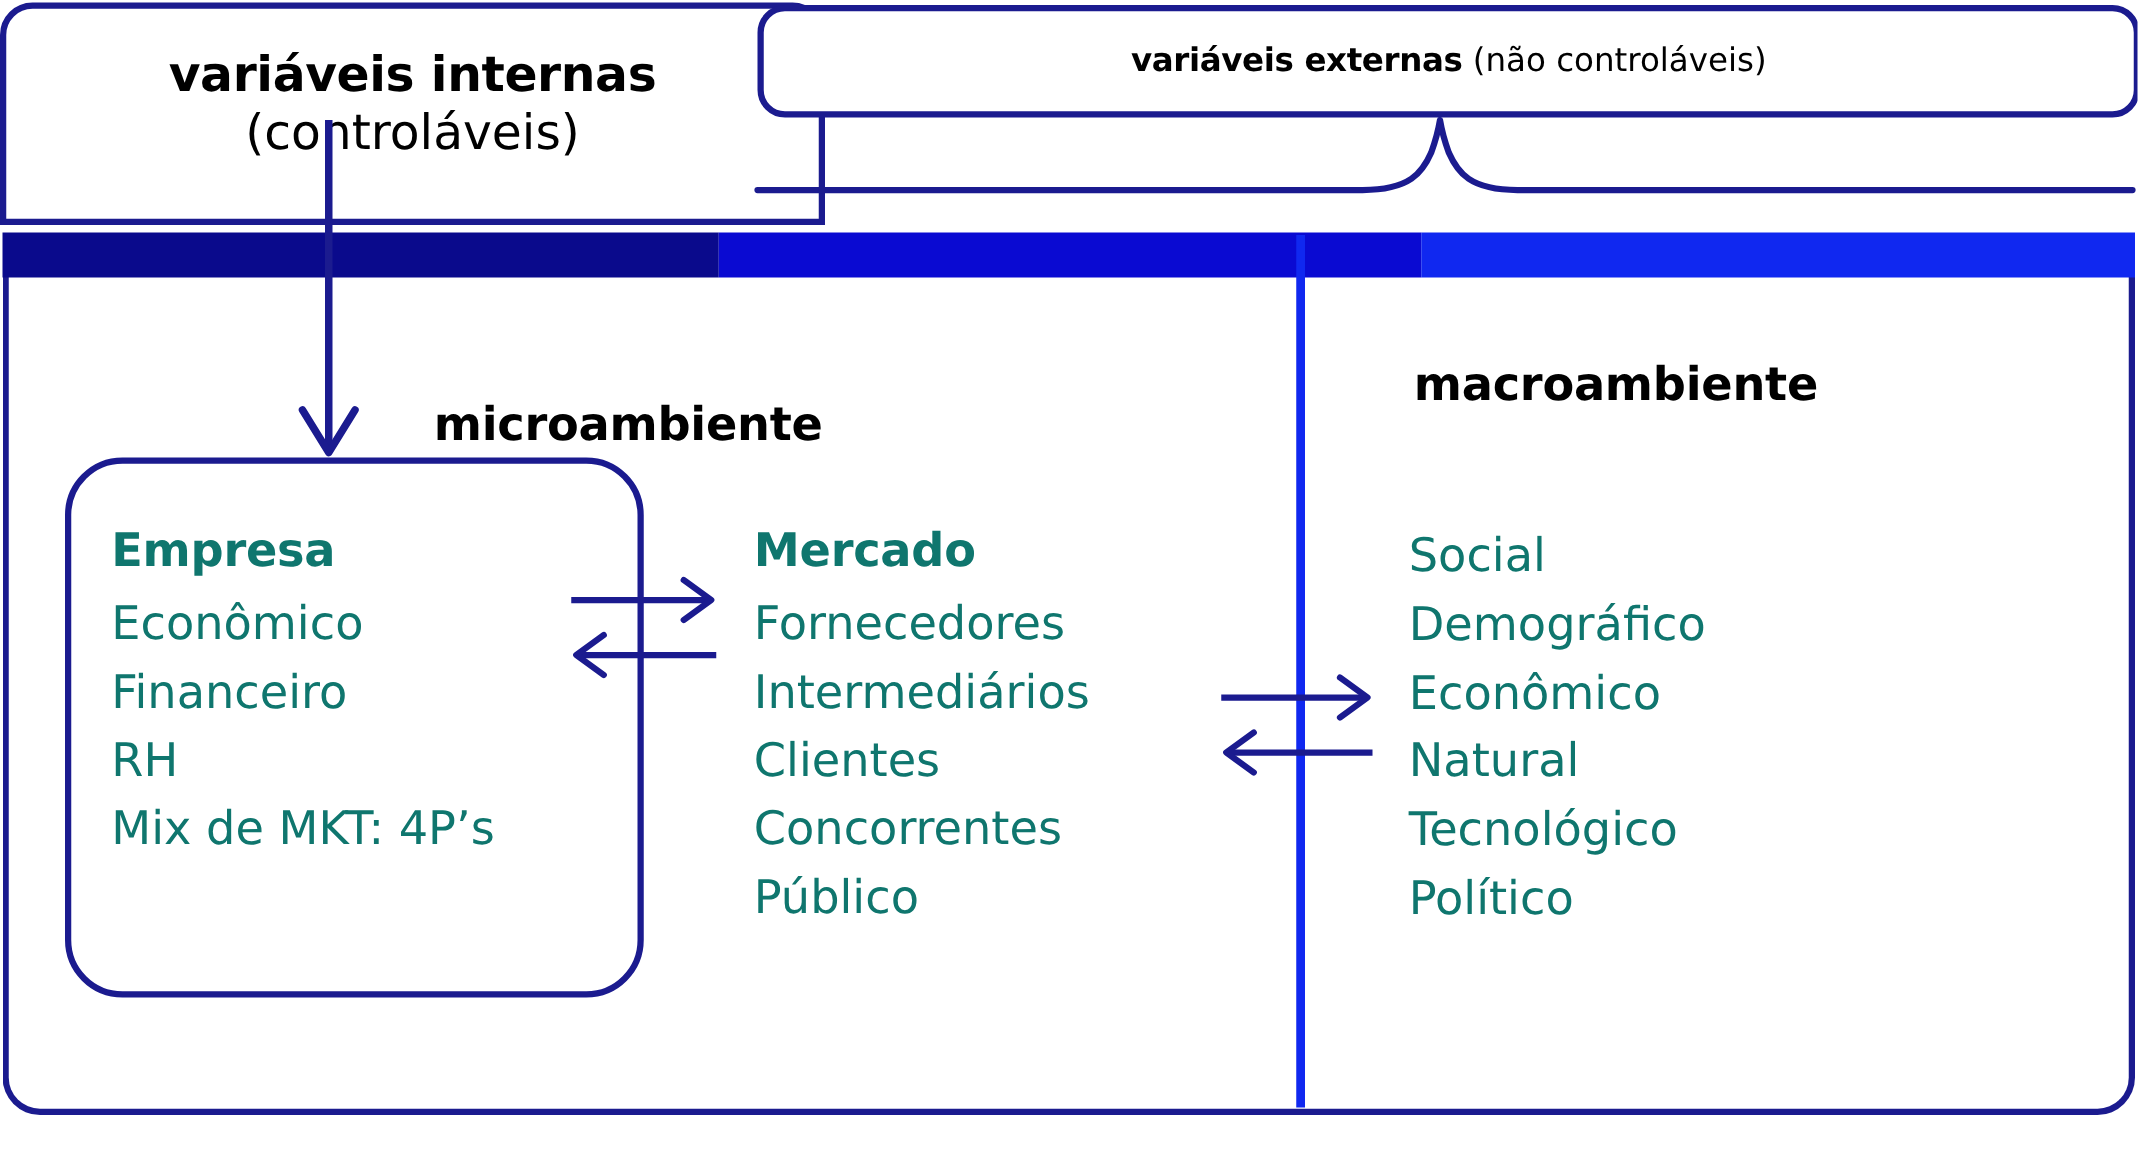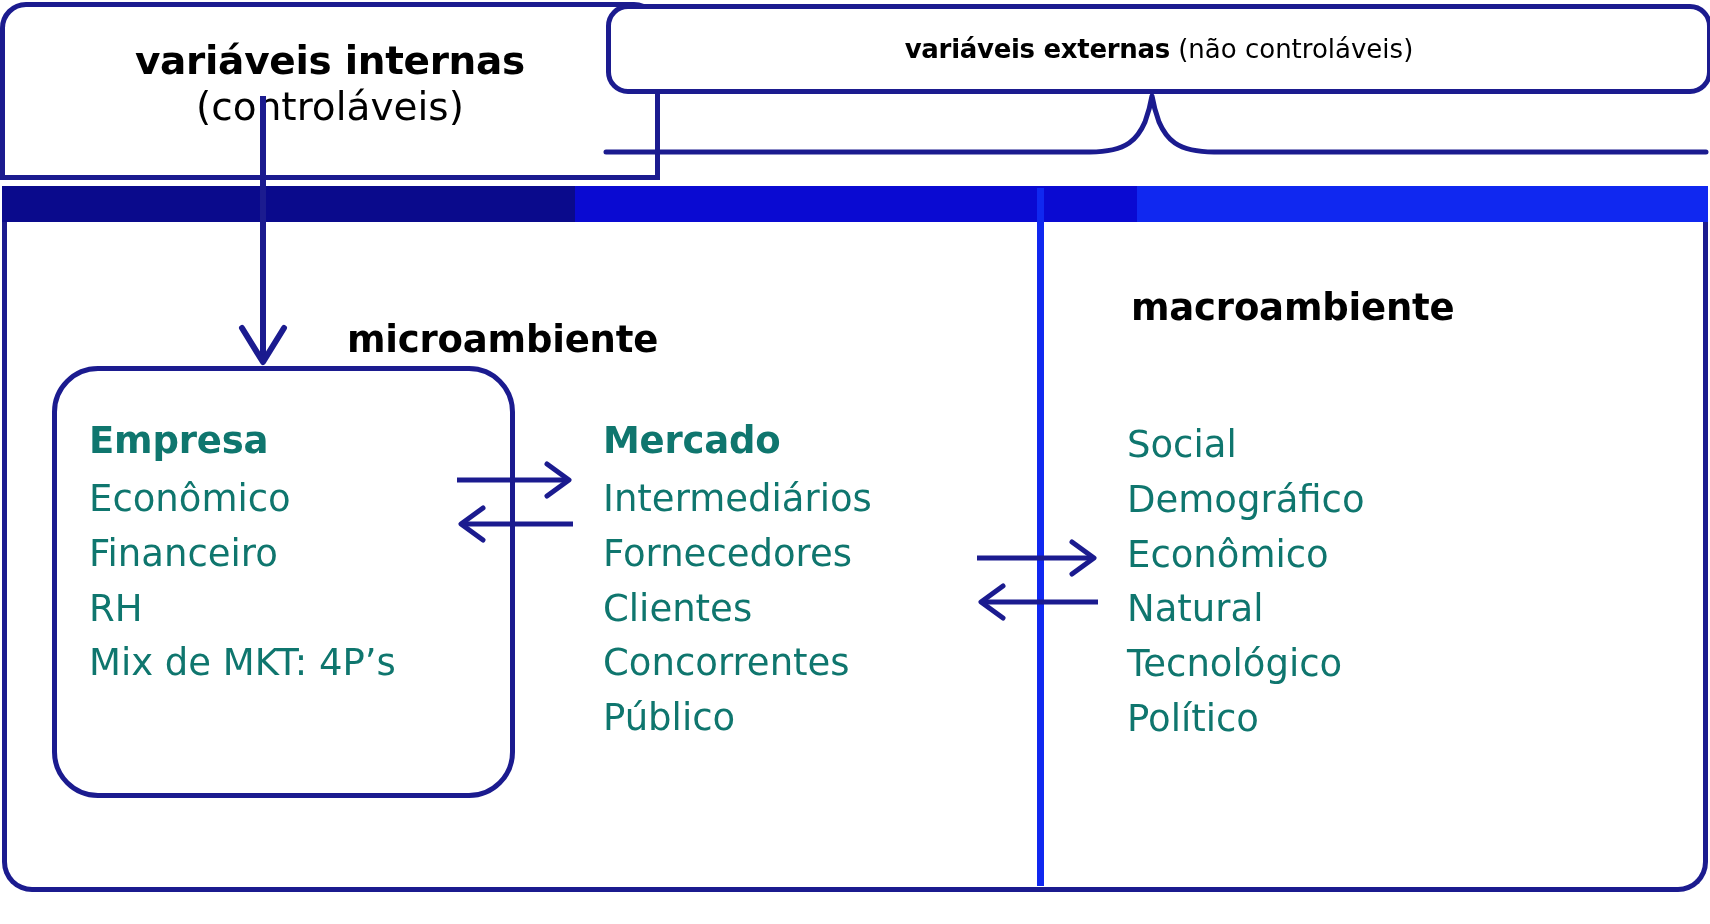--- a/index.html
+++ b/index.html
@@ -132,22 +132,22 @@
   <div class="col" id="col-empresa">
     <div class="ttl">Empresa</div>
     <div class="it">Econômico</div>
     <div class="it">Financeiro</div>
     <div class="it">RH</div>
     <div class="it">Mix de MKT: 4P’s</div>
   </div>
 
   <div class="col" id="col-mercado">
     <div class="ttl">Mercado</div>
+    <div class="it">Fornecedores</div>
     <div class="it">Intermediários</div>
-    <div class="it">Fornecedores</div>
     <div class="it">Clientes</div>
     <div class="it">Concorrentes</div>
     <div class="it">Público</div>
   </div>
 
   <div class="col" id="col-macro">
     <div class="it">Social</div>
     <div class="it">Demográfico</div>
     <div class="it">Econômico</div>
     <div class="it">Natural</div>

